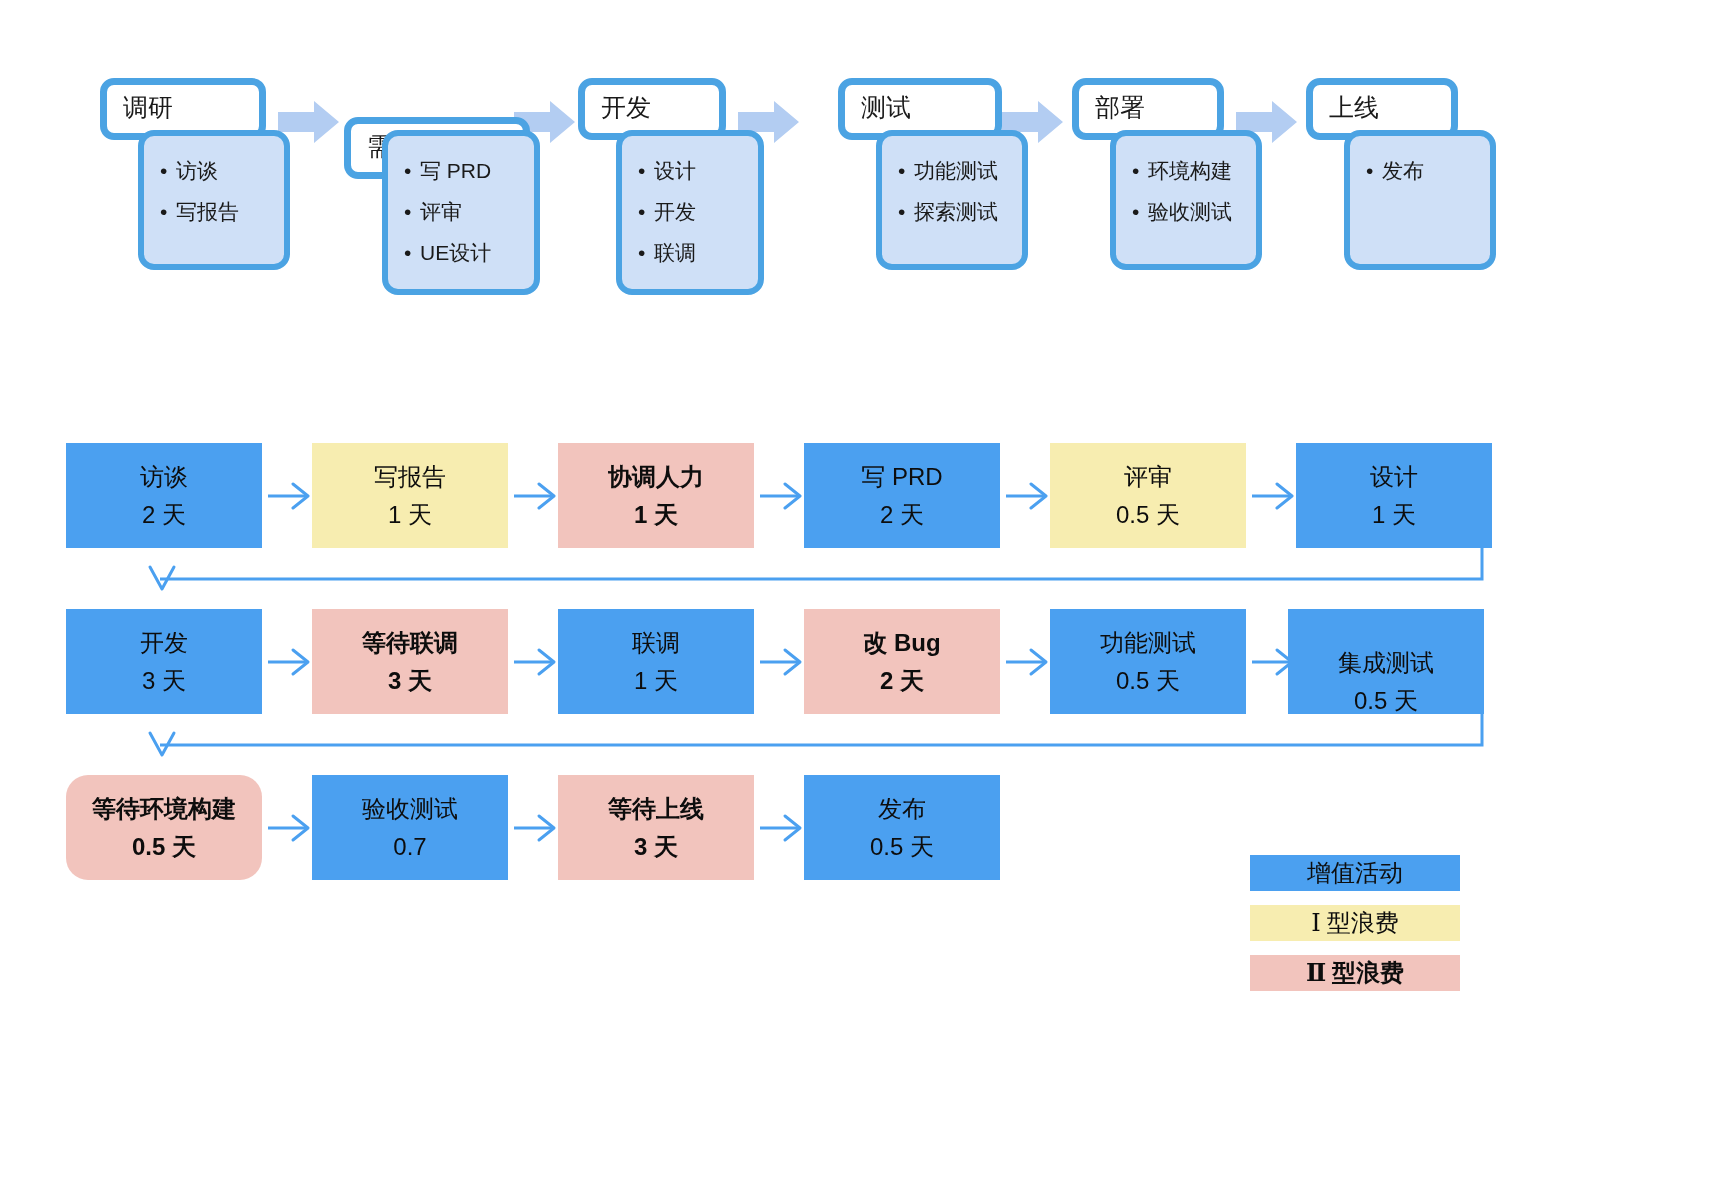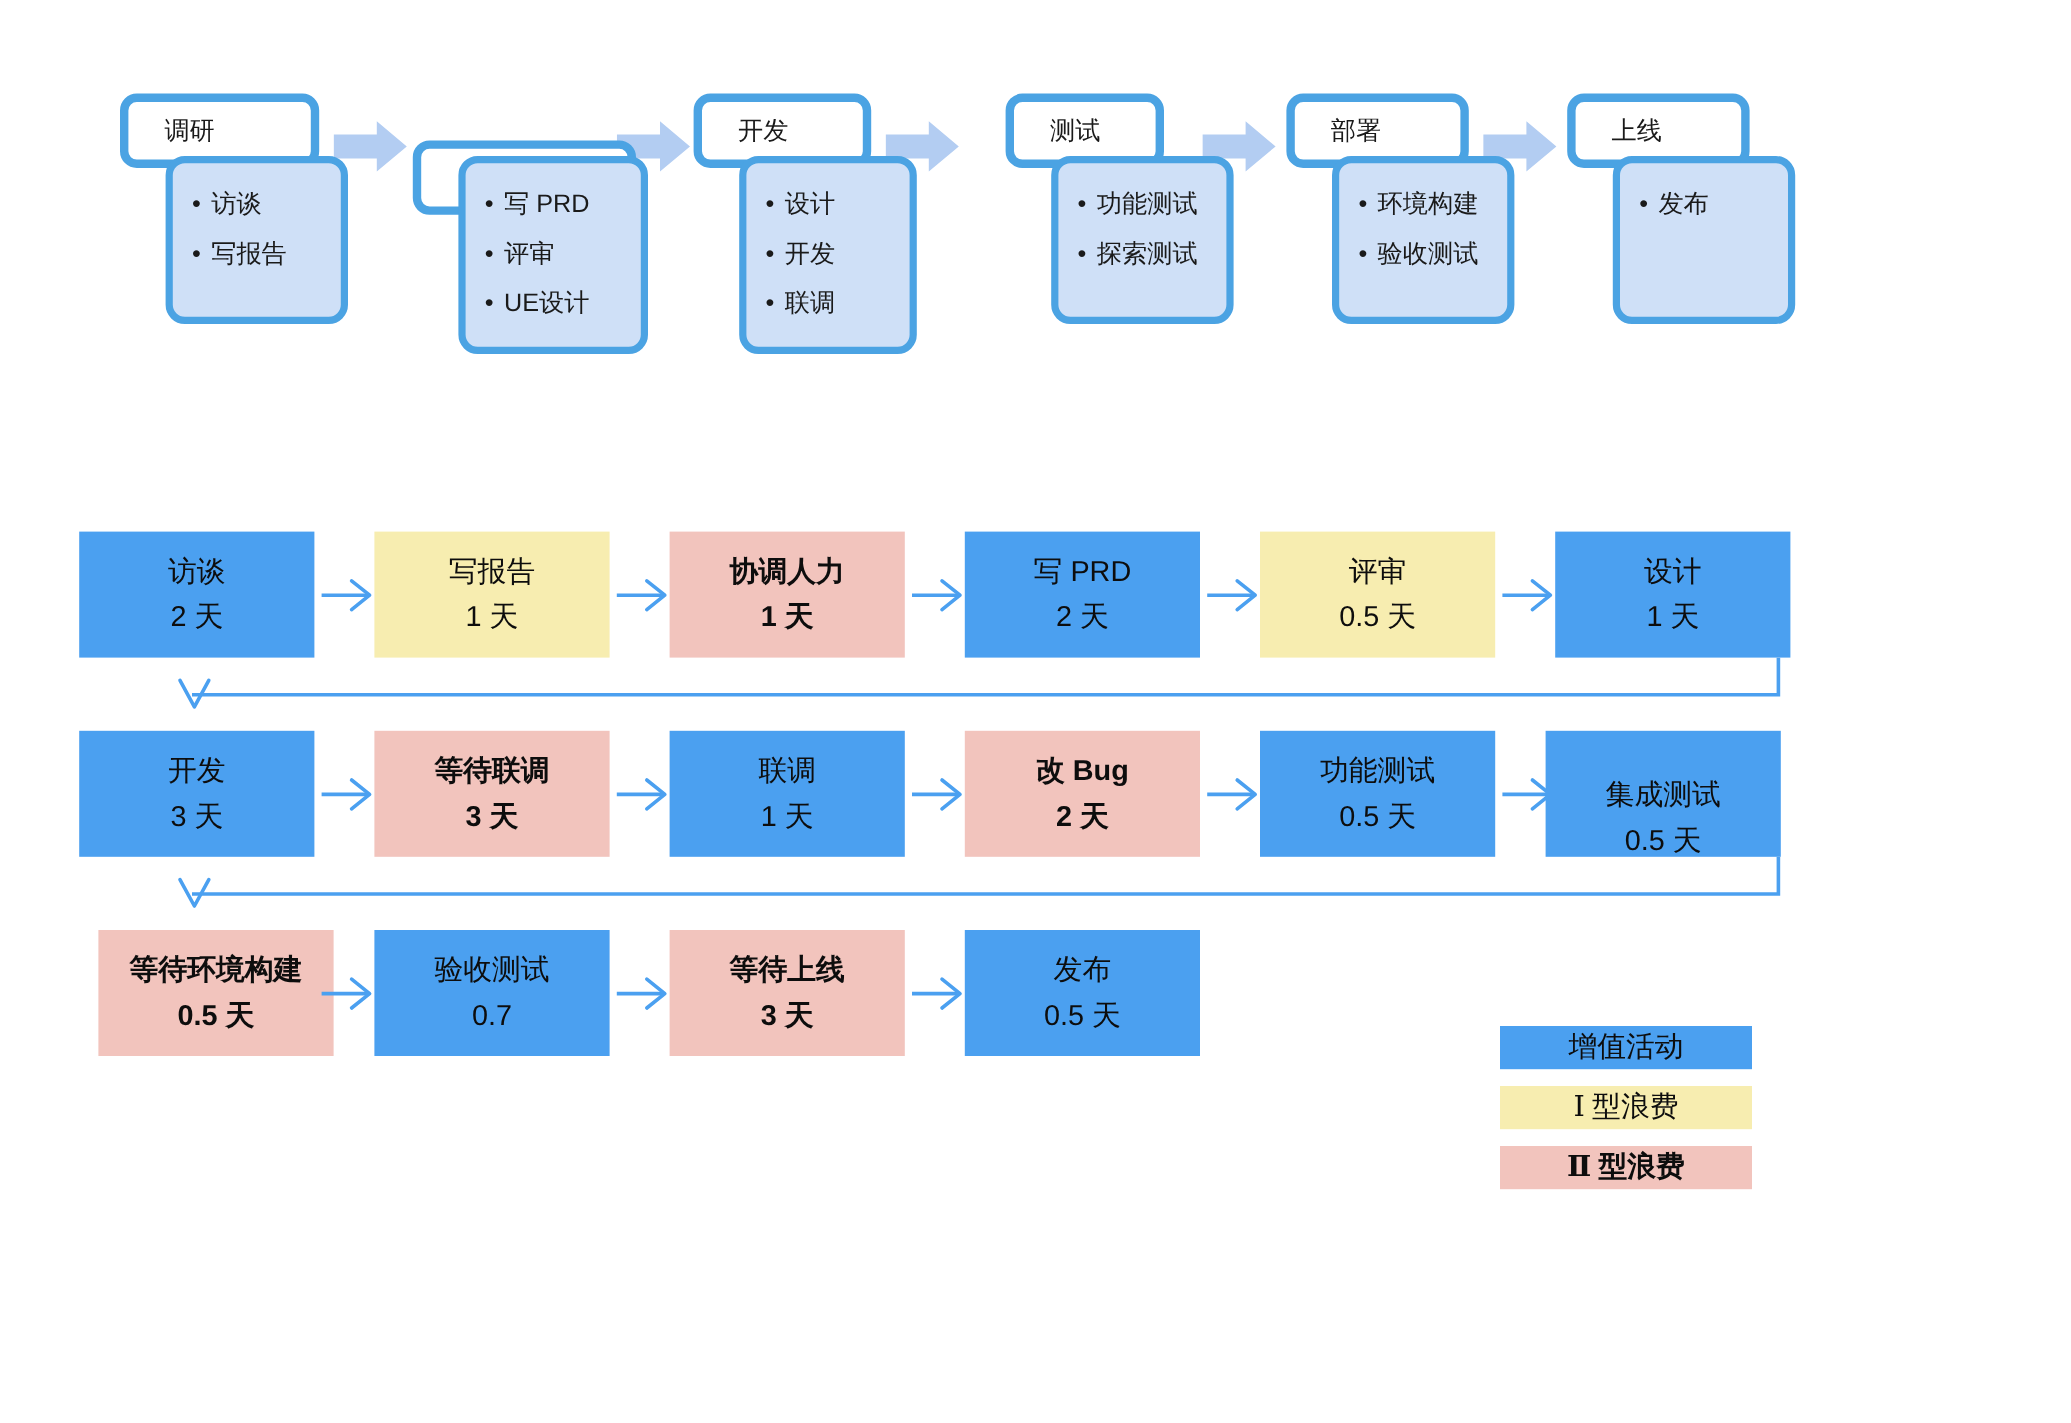--- a/index.html
+++ b/index.html
@@ -35,26 +35,27 @@
     width: 166px;
     height: 62px;
     box-sizing: border-box;
     border: 7px solid #4BA3E3;
     border-radius: 14px;
     background: #ffffff;
     z-index: 1;
   }
   .phase-header-label {
     position: absolute;
-    left: 30px;
+    left: 16px;
     top: 13px;
-    font-size: 21px;
+    font-size: 25px;
     line-height: 24px;
     color: #1a1a1a;
     white-space: nowrap;
+    font-family: Liberation Mono, monospace;
   }
   .phase-body {
     position: absolute;
     left: 38px;
     top: 52px;
     width: 152px;
     box-sizing: border-box;
     border: 6px solid #4BA3E3;
     border-radius: 16px;
     background: #CFE0F7;
@@ -197,21 +198,21 @@
       <div class="phase-body" style="width: 148px; min-height: 140px;">
         <div class="phase-item">设计</div>
         <div class="phase-item">开发</div>
         <div class="phase-item">联调</div>
       </div>
     </div>
     <div class="phase-arrow" style="left: 638px;"><svg width="62" height="44" viewBox="0 0 62 44" xmlns="http://www.w3.org/2000/svg">
         <path d="M0 12 H36 V1 L61 22 L36 43 V32 H0 Z" fill="#B3CDF2"></path>
       </svg></div>
     <div class="phase-group" style="left: 738px;">
-      <div class="phase-header" style="width: 132px;">
+      <div class="phase-header" style="width: 164px;">
         <div class="phase-header-label">测试</div>
       </div>
       <div class="phase-body" style="width: 152px; min-height: 140px;">
         <div class="phase-item">功能测试</div>
         <div class="phase-item">探索测试</div>
       </div>
     </div>
     <div class="phase-arrow" style="left: 902px;"><svg width="62" height="44" viewBox="0 0 62 44" xmlns="http://www.w3.org/2000/svg">
         <path d="M0 12 H36 V1 L61 22 L36 43 V32 H0 Z" fill="#B3CDF2"></path>
       </svg></div>
@@ -324,21 +325,21 @@
       <div class="vsm-arrow" style="left: 1184px;"><svg width="46" height="30" viewBox="0 0 46 30" xmlns="http://www.w3.org/2000/svg">
           <path d="M2 15 H40" stroke="#4BA0F0" stroke-width="3" fill="none"></path>
           <path d="M27 3 L42 15 L27 27" stroke="#4BA0F0" stroke-width="3" fill="none" stroke-linecap="round" stroke-linejoin="round"></path>
         </svg></div>
       <div class="vsm-cell c-value" style="left: 1222px; justify-content: flex-end;">
         <div class="cell-name">集成测试</div>
         <div class="cell-time">0.5 天</div>
       </div>
     </div>
     <div class="vsm-row" style="top: 365px; width: 984px;">
-      <div class="vsm-cell c-waste2" style="left: 16px;">
+      <div class="vsm-cell c-waste2" style="left: 0px; border-radius: 22px;">
         <div class="cell-name">等待环境构建</div>
         <div class="cell-time">0.5 天</div>
       </div>
       <div class="vsm-arrow" style="left: 200px;"><svg width="46" height="30" viewBox="0 0 46 30" xmlns="http://www.w3.org/2000/svg">
           <path d="M2 15 H40" stroke="#4BA0F0" stroke-width="3" fill="none"></path>
           <path d="M27 3 L42 15 L27 27" stroke="#4BA0F0" stroke-width="3" fill="none" stroke-linecap="round" stroke-linejoin="round"></path>
         </svg></div>
       <div class="vsm-cell c-value" style="left: 246px;">
         <div class="cell-name">验收测试</div>
         <div class="cell-time">0.7</div>

